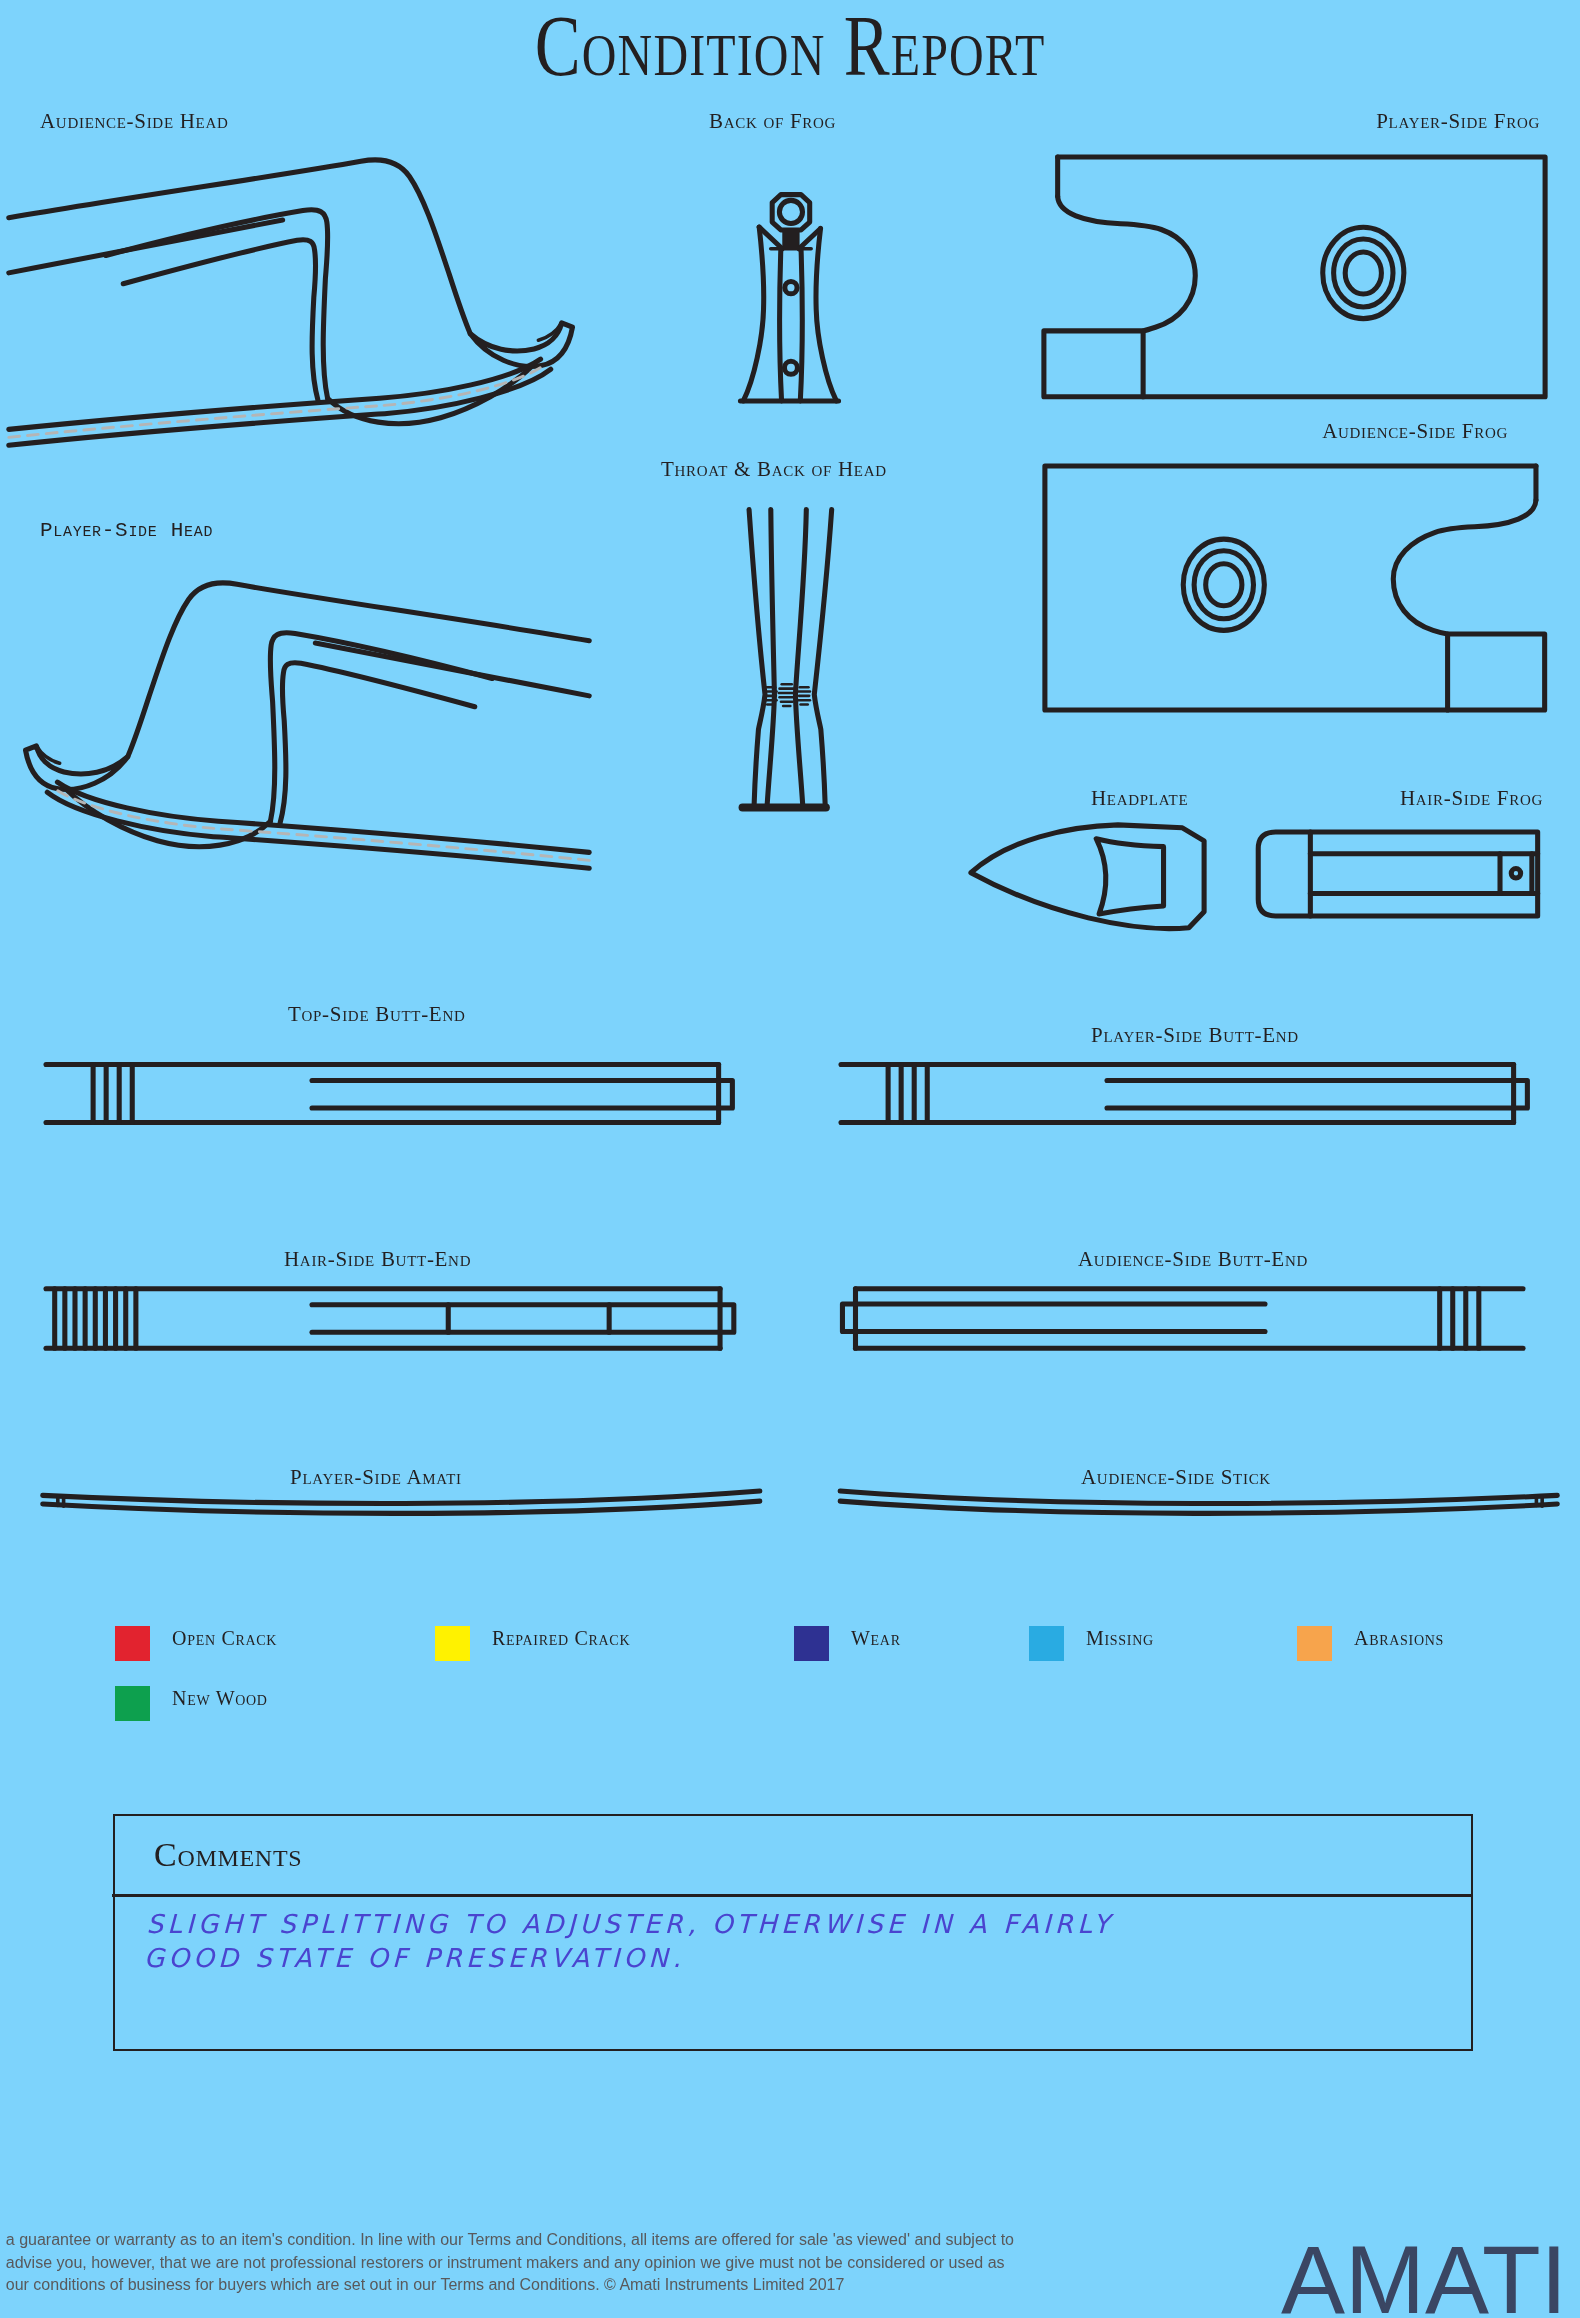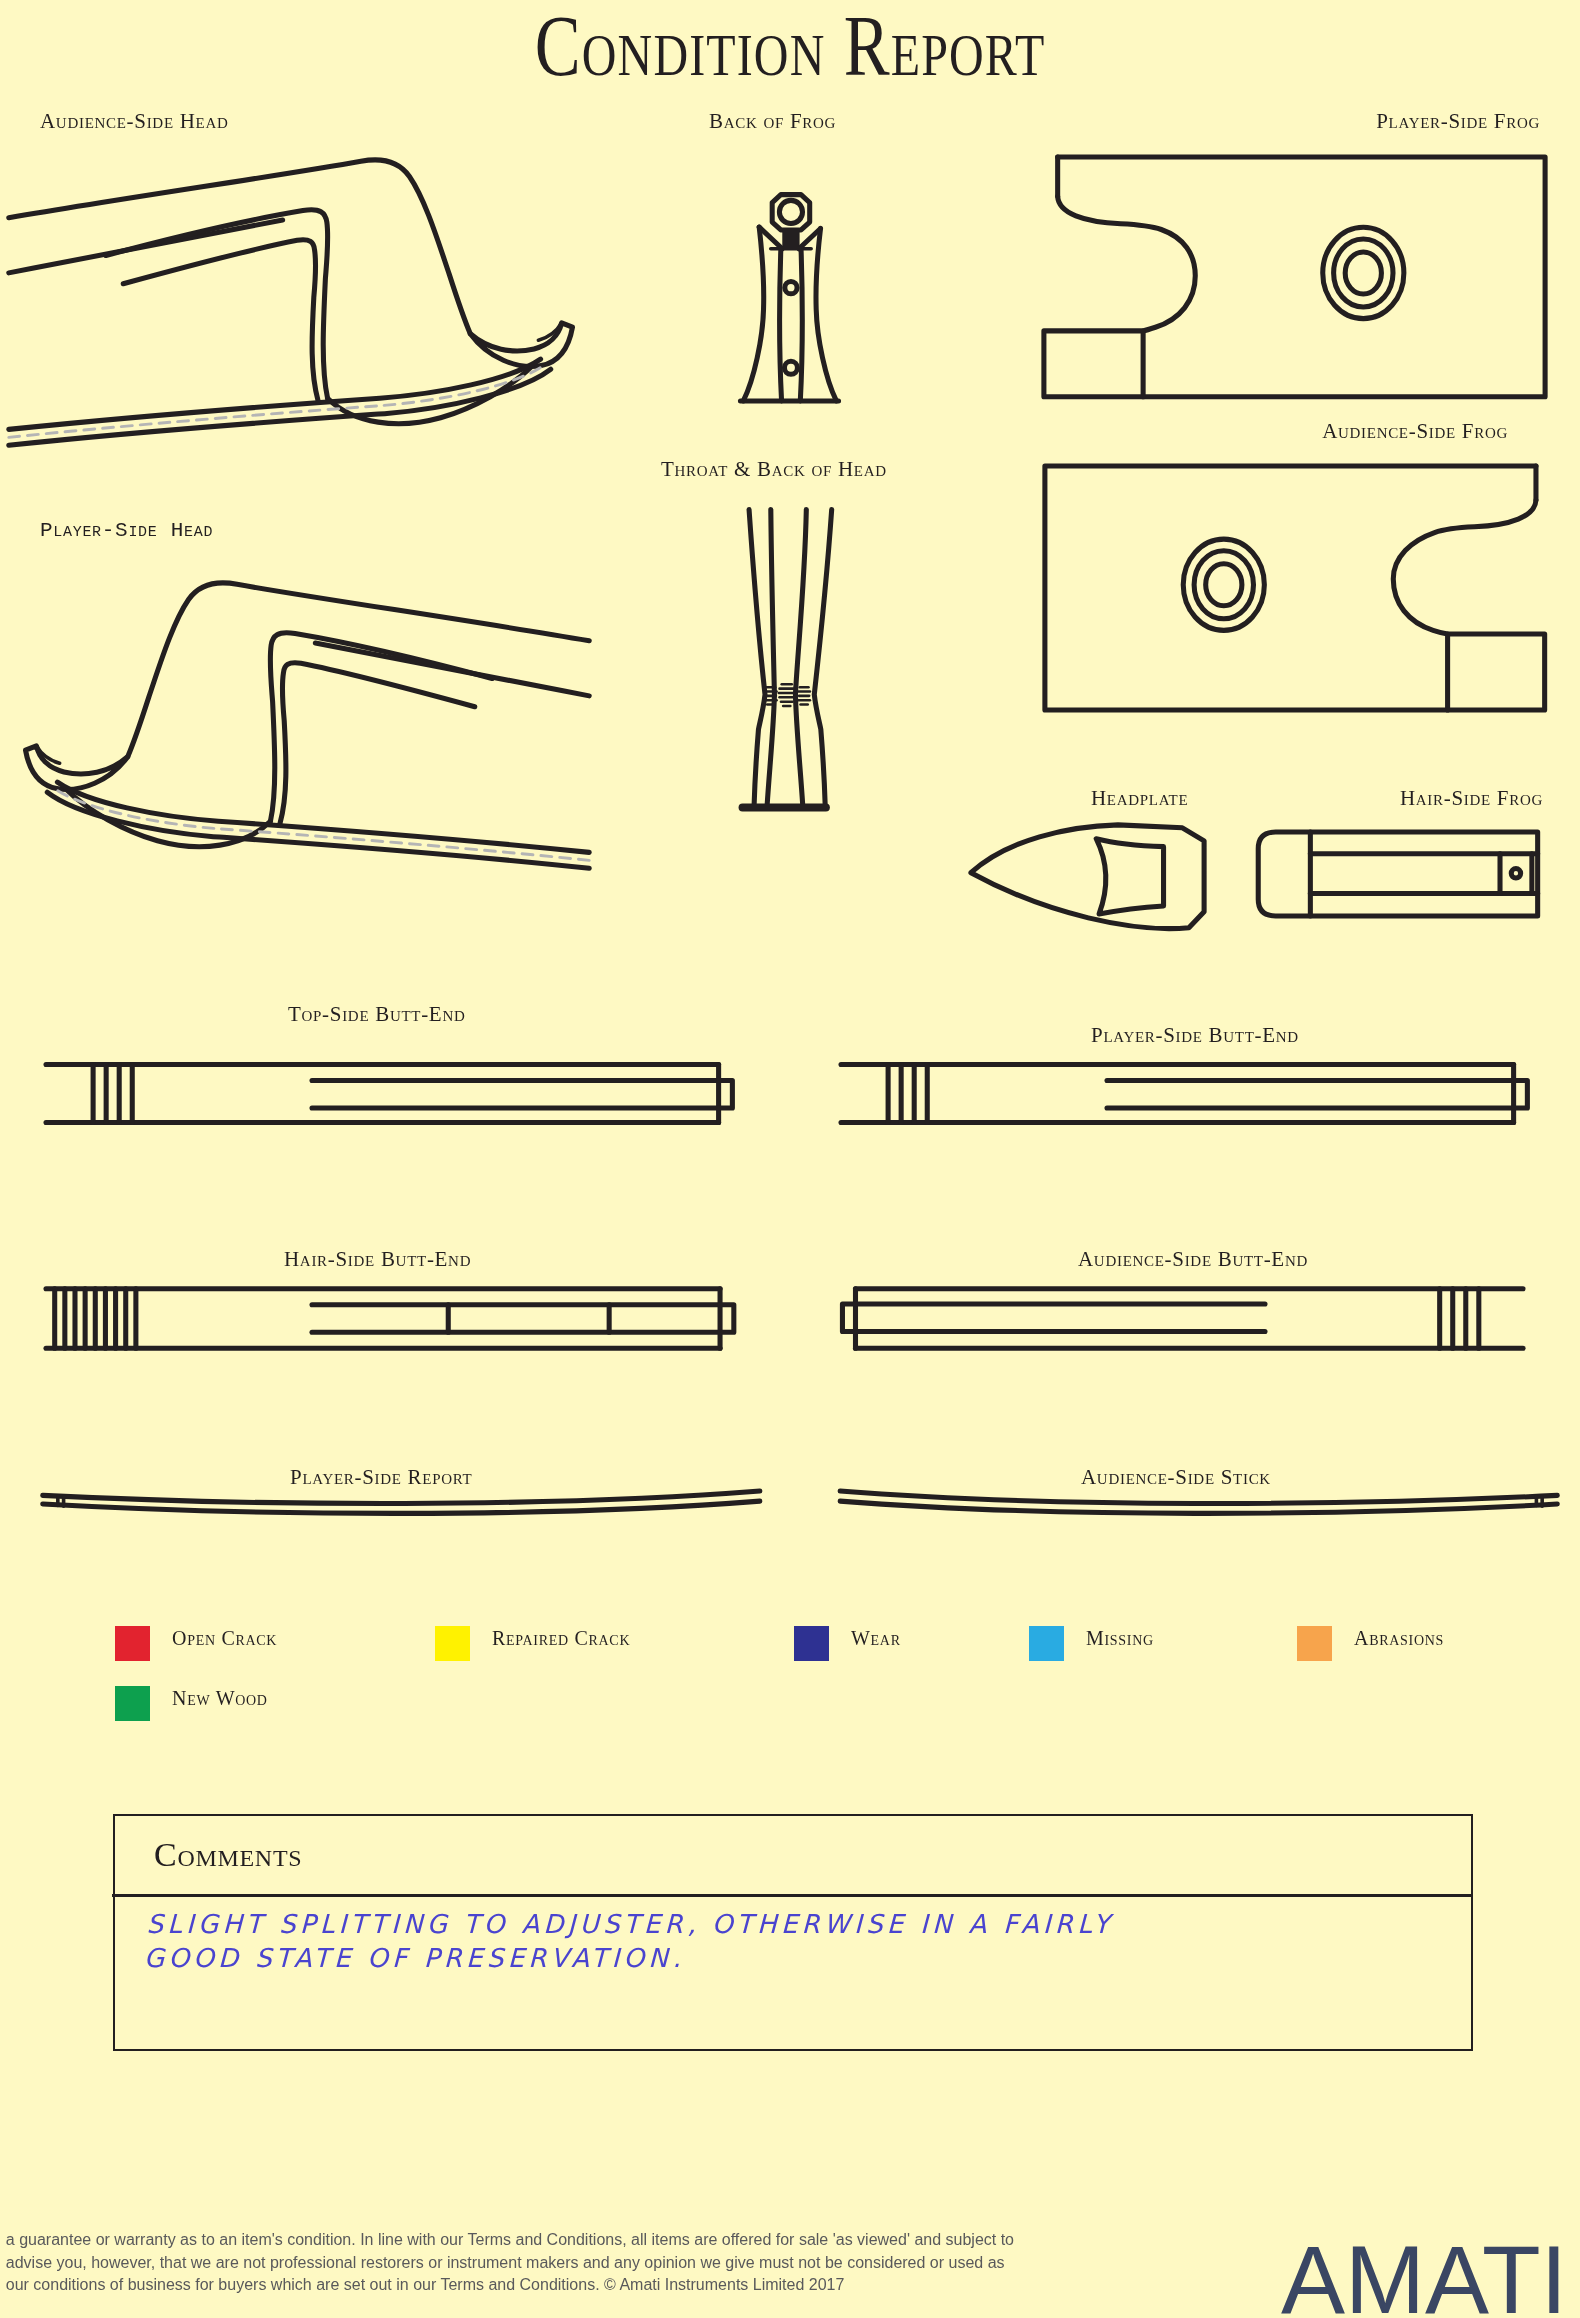--- a/index.html
+++ b/index.html
@@ -1,16 +1,16 @@
 <!DOCTYPE html>
 <html style="font-size:11.6px"><head>
 <meta charset="utf-8">
 <style>
   html,body{margin:0;padding:0;background:#e8e8e8;}
-  .page{position:relative;width:1581px;height:2319px;background:#fef9c3;overflow:hidden;
+  .page{position:relative;width:1581px;height:2319px;background:#7dd3fc;overflow:hidden;
         font-family:"Liberation Serif",serif;color:#231f20;margin:0 auto;}
   .title{position:absolute;top:-4.3px;left:0;width:100%;text-align:center;}
   .title span{display:inline-block;font-size:86px;font-variant:small-caps;letter-spacing:1.4px;
         transform:scaleX(0.80);transform-origin:center;white-space:nowrap;}
   .seclabel{position:absolute;font-size:21px;font-variant:small-caps;letter-spacing:0.7px;
         white-space:nowrap;color:#231f20;}
   .seclabel.r{text-align:right;}
   svg.draw{position:absolute;overflow:visible;}
   svg.draw *{vector-effect:none;}
   .stroke{fill:none;stroke:#231f20;stroke-width:7;stroke-linecap:round;stroke-linejoin:round;}
@@ -48,21 +48,21 @@
   <div class="seclabel r" style="right:41px;top:109px;">Player-Side Frog</div>
   <div class="seclabel r" style="right:73px;top:419px;">Audience-Side Frog</div>
   <div class="seclabel" style="left:40px;top:519px;font-family:Liberation Mono, monospace;">Player-Side Head</div>
   <div class="seclabel" style="left:661px;top:457px;">Throat &amp; Back of Head</div>
   <div class="seclabel" style="left:1091px;top:786px;">Headplate</div>
   <div class="seclabel r" style="right:38px;top:786px;">Hair-Side Frog</div>
   <div class="seclabel" style="left:288px;top:1002px;">Top-Side Butt-End</div>
   <div class="seclabel" style="left:1091px;top:1023px;">Player-Side Butt-End</div>
   <div class="seclabel" style="left:284px;top:1247px;">Hair-Side Butt-End</div>
   <div class="seclabel" style="left:1078px;top:1247px;">Audience-Side Butt-End</div>
-  <div class="seclabel" style="left:290px;top:1465px;">Player-Side Report</div>
+  <div class="seclabel" style="left:290px;top:1465px;">Player-Side Amati</div>
   <div class="seclabel" style="left:1081px;top:1465px;">Audience-Side Stick</div>
 
   <svg class="draw" style="left:13px;top:141px;" width="569" height="313" viewBox="0 0 785 432">
     <path class="stroke" d="M-6,106 C170,76 368,48 480,28 C512,22 533,29 547,49 C569,81 587,140 602,184 C612,215 622,245 631,266"></path>
     <path class="stroke" d="M631,266 C655,299 696,316 729,310 C754,305 767,285 772,257 L757,251 C753,269 739,282 719,287 C690,294 656,288 631,266"></path>
     <path class="stroke thin" d="M757,251 C750,263 739,271 725,275"></path>
     <path class="stroke" d="M-6,182 C140,154 292,124 372,109"></path>
     <path class="stroke" d="M128,158 C240,128 340,106 400,96 C424,92 431,99 433,112 C436,134 433,164 431,190 C428,253 425,313 434,355"></path>
     <path class="stroke" d="M152,197 C262,167 350,145 392,137 C410,134 415,140 416,150 C419,169 417,194 415,216 C412,271 410,319 421,359"></path>
     <path class="stroke" d="M434,355 C470,391 532,398 590,382 C635,369 686,341 716,311"></path>

